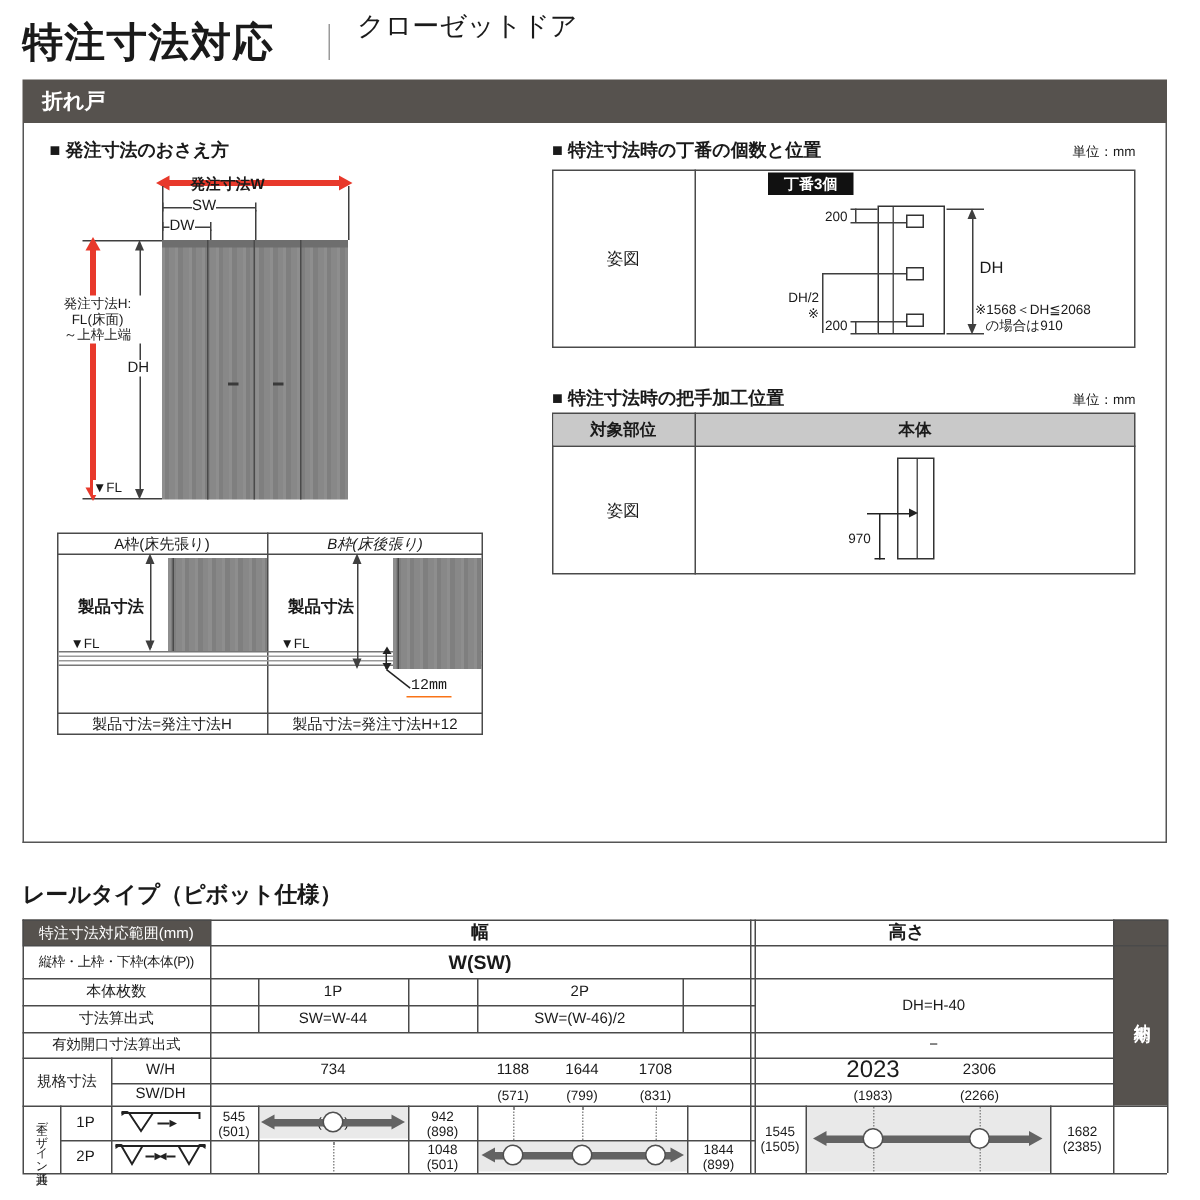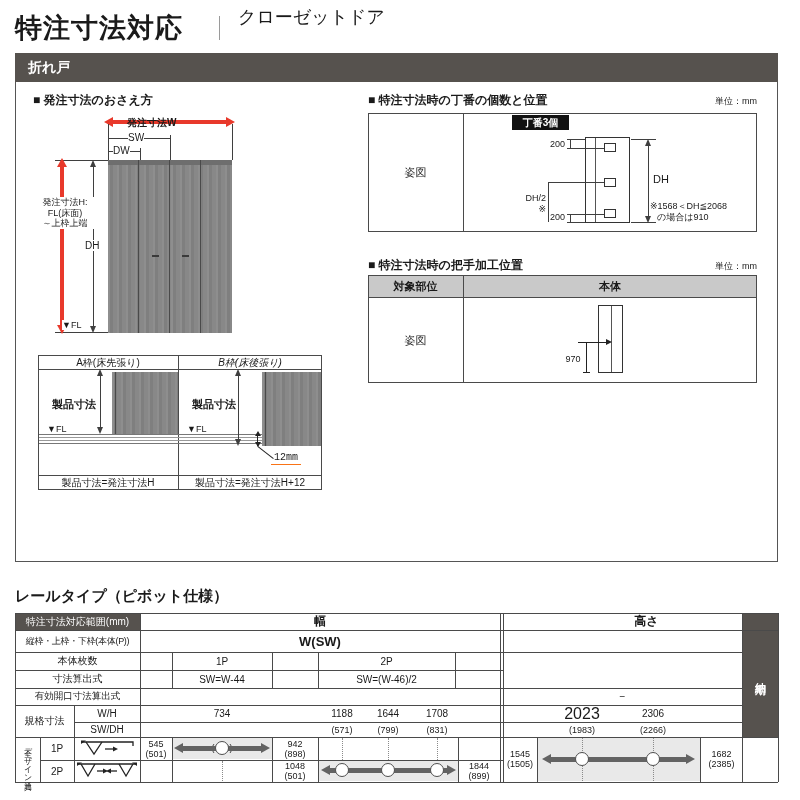--- a/index.html
+++ b/index.html
@@ -228,28 +228,29 @@
   <div class="tvl" style="left:458px;top:737px;height:45px;"></div>
   <div class="tvl" style="left:500px;top:613px;height:169px;"></div>
   <div class="tvl" style="left:503px;top:613px;height:169px;"></div>
   <div class="tvl" style="left:537px;top:737px;height:45px;"></div>
   <div class="tvl" style="left:700px;top:737px;height:45px;"></div>
   <div class="tvl" style="left:742px;top:613px;height:169px;"></div>
   <div class="tvl" style="left:778px;top:613px;height:169px;"></div>
 
   <div class="s ctr" style="left:15px;top:613px;width:125px;height:17px;color:#fff;font-size:10px;">特注寸法対応範囲(mm)</div>
   <div class="s ctr" style="left:140px;top:613px;width:360px;height:17px;font-size:12px;font-weight:bold;">幅</div>
-  <div class="s ctr" style="left:527px;top:613px;width:239px;height:17px;font-size:12px;font-weight:bold;">高さ</div>
+  <div class="s ctr" style="left:485px;top:613px;width:239px;height:17px;font-size:12px;font-weight:bold;">高さ</div>
 
   <div class="s ctr" style="left:15px;top:630px;width:125px;height:22px;font-size:9px;letter-spacing:-0.3px;">縦枠・上枠・下枠(本体(P))</div>
   <div class="s ctr" style="left:140px;top:630px;width:360px;height:22px;font-size:13px;font-weight:bold;">W(SW)</div>
 
   <div class="s ctr" style="left:15px;top:652px;width:125px;height:18px;font-size:10px;">本体枚数</div>
   <div class="s ctr" style="left:172px;top:652px;width:100px;height:18px;font-size:10px;">1P</div>
   <div class="s ctr" style="left:318px;top:652px;width:137px;height:18px;font-size:10px;">2P</div>
+  <div class="s ctr" style="left:503px;top:652px;width:239px;height:36px;font-size:10px;">DH=H-40</div>
 
   <div class="s ctr" style="left:15px;top:670px;width:125px;height:18px;font-size:10px;">寸法算出式</div>
   <div class="s ctr" style="left:172px;top:670px;width:100px;height:18px;font-size:10px;">SW=W-44</div>
   <div class="s ctr" style="left:318px;top:670px;width:137px;height:18px;font-size:10px;">SW=(W-46)/2</div>
 
   <div class="s ctr" style="left:15px;top:688px;width:125px;height:17px;font-size:9.5px;">有効開口寸法算出式</div>
   <div class="s ctr" style="left:503px;top:688px;width:239px;height:17px;font-size:10px;">−</div>
 
   <div class="s ctr" style="left:15px;top:705px;width:59px;height:32px;font-size:10px;">規格寸法</div>
   <div class="s ctr" style="left:74px;top:705px;width:66px;height:17px;font-size:10px;">W/H</div>

